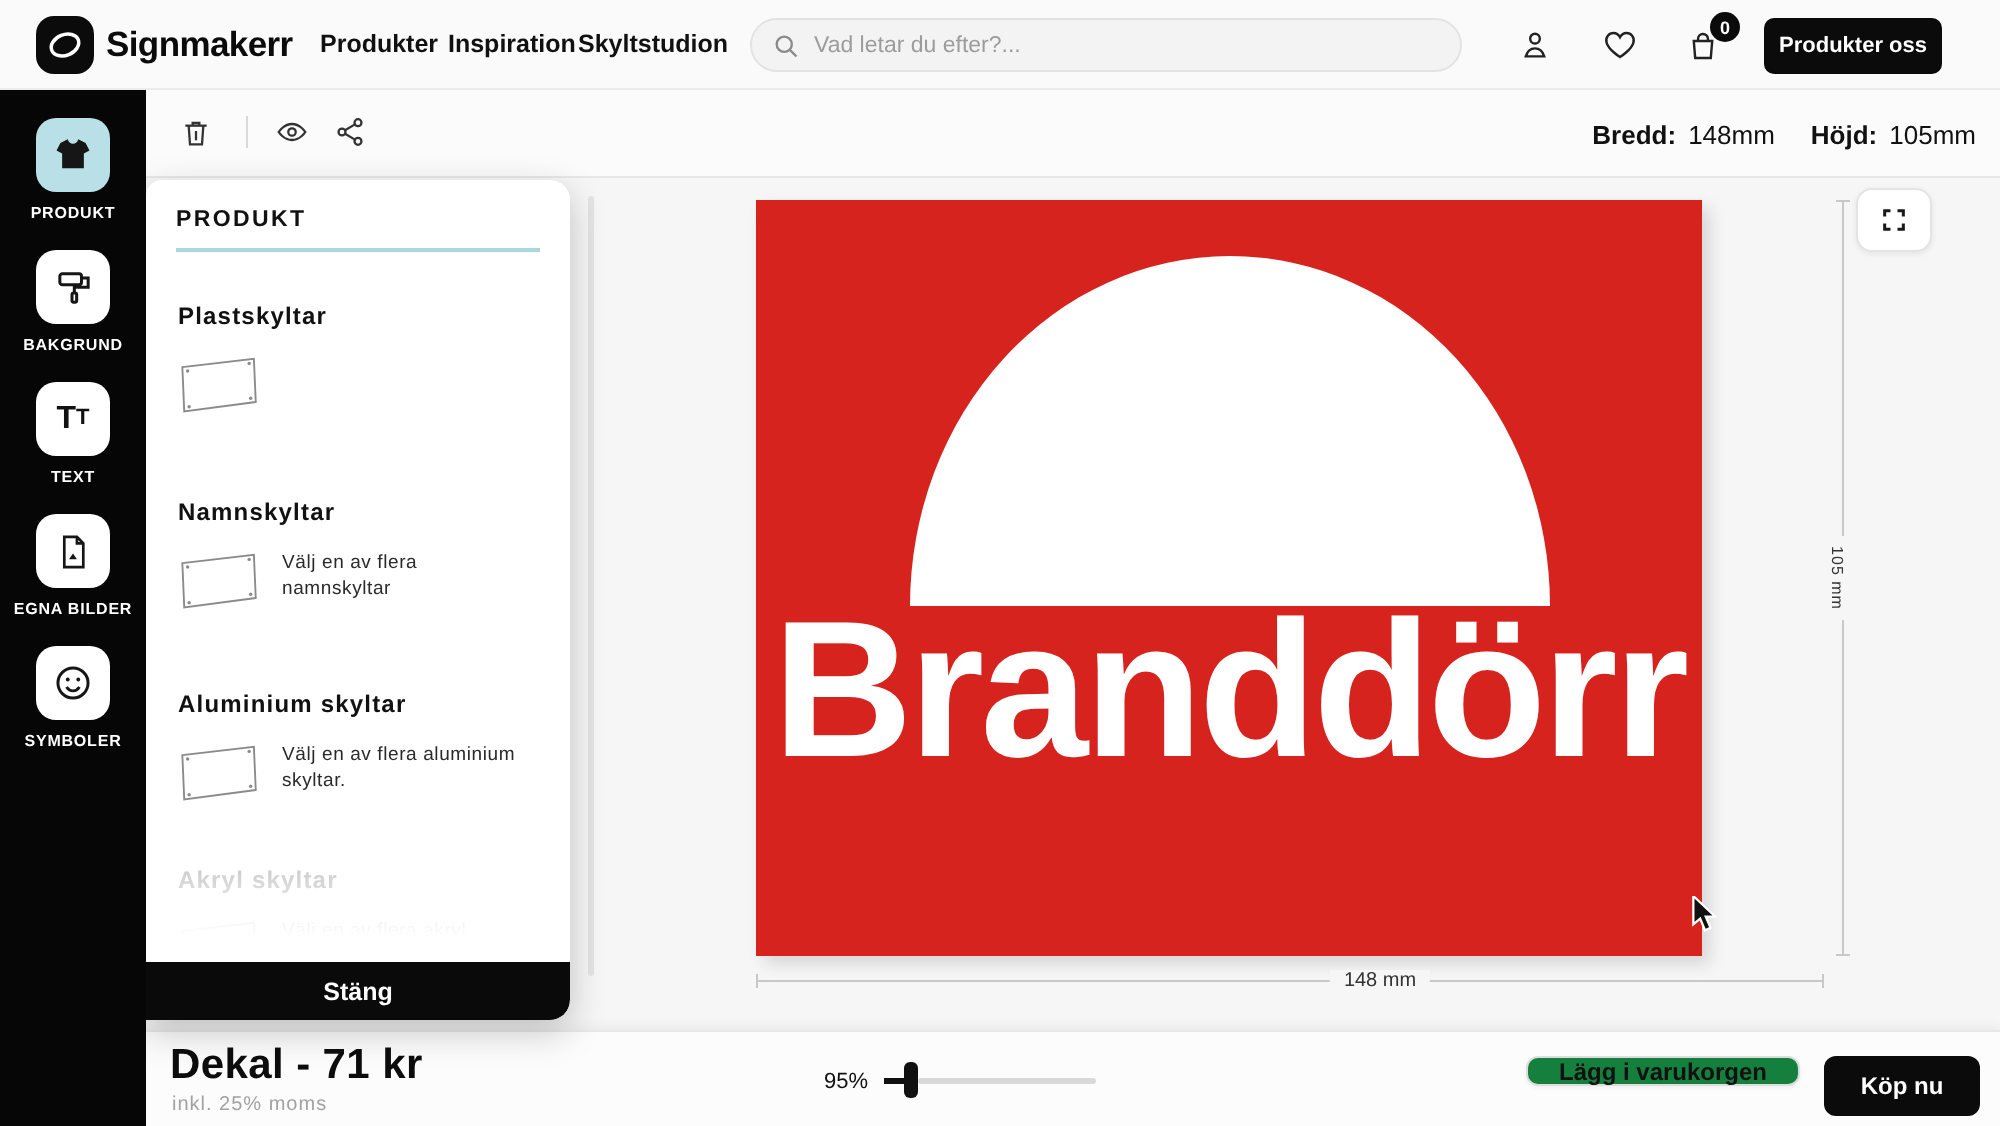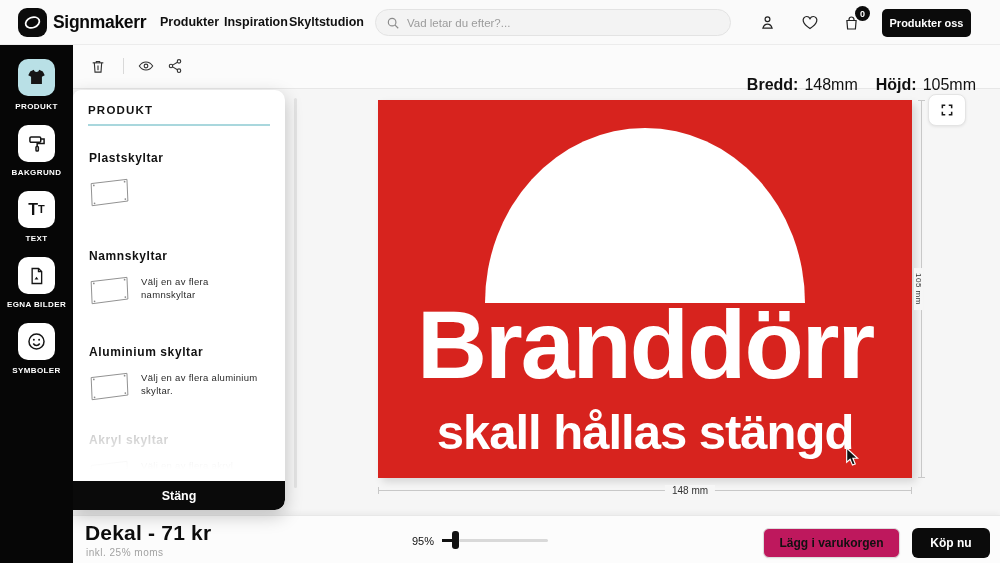--- a/index.html
+++ b/index.html
@@ -20,21 +20,21 @@
   .nav-ico { position:absolute; top:14px; cursor:pointer; }
   #person-ico { left:759px; } #heart-ico { left:801px; } #bag-ico { left:843px; }
   #cart-badge { position:absolute; left:855px; top:6px; width:15px; height:15px; background:#0b0b0b; border-radius:50%; color:#fff; font-size:9px; font-weight:bold; display:flex; align-items:center; justify-content:center; z-index:2; }
   #contact-btn { position:absolute; left:882px; top:9px; width:89px; height:28px; background:#0b0b0b; color:#fff; border:none; border-radius:5px; font-family:"Liberation Sans",sans-serif; font-size:11px; font-weight:bold; cursor:pointer; }
 
   
   #toolbar { position:absolute; top:45px; left:0; width:1000px; height:44px; background:#fbfbfb; border-bottom:1px solid #e7e7e7; z-index:3; }
   .tb-ico { position:absolute; top:58px; cursor:pointer; z-index:4; }
   #trash-ico { left:90px; } #eye-ico { left:137px; } #share-ico { left:167px; }
   #tb-divider { position:absolute; left:123px; top:58px; width:1px; height:16px; background:#d9d9d9; z-index:4; }
-  #dims { position:absolute; right:24px; top:60px; font-size:16px; color:#111; z-index:4;margin-top:16px; }
+  #dims { position:absolute; right:12px; top:60px; font-size:13px; color:#111; z-index:4; }
   #dims b { font-weight:bold; }
   #dims .v { margin-left:6px; }
   #dims .gap { display:inline-block; width:18px; }
 
   
   #sidebar { position:absolute; left:0; top:45px; width:73px; height:518px; background:#060606; z-index:6; display:flex; flex-direction:column; align-items:center; padding-top:14px; }
   .sb-item { display:flex; flex-direction:column; align-items:center; margin-bottom:14px; cursor:pointer; }
   .sb-icon { width:37px; height:37px; background:#fff; border-radius:10px; display:flex; align-items:center; justify-content:center; }
   .sb-icon.active { background:#b9e0e6; }
   .sb-label { margin-top:6px; color:#fff; font-size:8px; font-weight:bold; letter-spacing:0.4px; white-space:nowrap; }
@@ -52,21 +52,21 @@
   #sec-0 .p-heading { margin-top:25px; }
   #sec-1 .p-heading { margin-top:40px; }
   #sec-2 .p-heading { margin-top:38px; }
   #sec-3 .p-heading { margin-top:30px; }
   #sec-3 .p-heading, #sec-3 .p-desc { color:#bdbdbd; }
   #panel-fade { position:absolute; left:0; right:0; bottom:29px; height:58px; background:linear-gradient(rgba(255,255,255,0), #ffffff 80%); pointer-events:none; }
   #close-bar { position:absolute; left:0; bottom:0; width:100%; height:29px; background:#0a0a0a; color:#fff; font-size:12.5px; font-weight:bold; display:flex; align-items:center; justify-content:center; border-radius:0 0 10px 0; cursor:pointer; }
   #panel-scrollhint { position:absolute; left:294px; top:98px; width:3px; height:390px; background:#e4e4e4; border-radius:2px; z-index:4; }
 
   
-  #sign { position:absolute; left:378px; top:100px; width:534px; height:378px; box-shadow:4px 4px 8px rgba(0,0,0,0.13); overflow:hidden; }
+  #sign { position:absolute; left:378px; top:100px; width:473px; height:378px; box-shadow:4px 4px 8px rgba(0,0,0,0.13); overflow:hidden; }
   #dome { position:absolute; left:50%; top:28px; width:320px; height:175px; margin-left:-160px; background:#fff; border-radius:160px 160px 0 0 / 175px 175px 0 0; }
   #sign-line1 { position:absolute; top:196px; left:0; width:100%; text-align:center; color:#fff; font-weight:bold; font-size:97px; letter-spacing:-2px; line-height:1; white-space:nowrap; }
   #sign-line2 { position:absolute; top:308px; left:0; width:100%; text-align:center; color:#fff; font-weight:bold; font-size:49px; letter-spacing:-1px; line-height:1; white-space:nowrap; }
   #fullscreen-btn { position:absolute; left:928px; top:94px; width:38px; height:32px; background:#fff; border:1px solid #e4e4e4; border-radius:8px; box-shadow:0 1px 3px rgba(0,0,0,0.08); display:flex; align-items:center; justify-content:center; cursor:pointer; z-index:3; }
 
   
   #vdim { position:absolute; left:915px; top:100px; width:13px; height:378px; z-index:2; }
   #vdim .line { position:absolute; left:6px; top:0; width:1px; height:100%; background:#c8c8c8; }
   #vdim .tick { position:absolute; left:3px; width:7px; height:1px; background:#c8c8c8; }
   #vdim-label { position:absolute; left:-1px; top:50%; transform:translateY(-50%); background:#f6f6f6; padding:5px 0; writing-mode:vertical-rl; font-size:8px; color:#333; letter-spacing:0.5px; }
@@ -79,21 +79,21 @@
 
   
   #bottombar { position:absolute; left:0; top:515px; width:1000px; height:48px; background:#fcfcfc; border-top:1px solid #e8e8e8; box-shadow:0 -2px 6px rgba(0,0,0,0.05); z-index:4; }
   #price { position:absolute; left:85px; top:5px; font-size:21px; font-weight:bold; color:#0d0d0d; letter-spacing:0.2px; }
   #vat { position:absolute; left:86px; top:31px; font-size:10px; color:#a2a2a2; letter-spacing:0.5px; }
   #zoom-label { position:absolute; left:412px; top:19px; font-size:11px; color:#111; }
   #zoom-slider { position:absolute; left:440px; top:14px; width:112px; height:20px; cursor:pointer; }
   #zoom-slider .seg { position:absolute; left:2px; top:9px; width:11px; height:3px; background:#111; }
   #zoom-slider .thumb { position:absolute; left:12px; top:1px; width:7px; height:18px; background:#111; border-radius:3px; }
   #zoom-slider .track { position:absolute; left:19px; top:9px; width:89px; height:3px; background:#d9d9d9; border-radius:2px; }
-  #addcart-btn { position:absolute; left:763px; top:12px; width:137px; height:30px; background:#be185d; border:1px solid #ddd; border-radius:6px; font-family:"Liberation Sans",sans-serif; font-size:12px; font-weight:bold; color:#111; cursor:pointer; box-shadow:0 1px 2px rgba(0,0,0,0.05); }
+  #addcart-btn { position:absolute; left:763px; top:12px; width:137px; height:15px; background:#15803d; border:1px solid #ddd; border-radius:6px; font-family:"Liberation Sans",sans-serif; font-size:12px; font-weight:bold; color:#111; cursor:pointer; box-shadow:0 1px 2px rgba(0,0,0,0.05); }
   #buynow-btn { position:absolute; left:912px; top:12px; width:78px; height:30px; background:#0b0b0b; border:none; border-radius:6px; font-family:"Liberation Sans",sans-serif; font-size:12px; font-weight:bold; color:#fff; cursor:pointer; }
 </style>
 </head>
 <body>
 
 <div id="app">
 
   <div id="navbar">
     <div id="logo-mark">
       <svg width="19" height="19" viewBox="0 0 24 24">
@@ -275,21 +275,20 @@
     </div>
 
     <div id="panel-fade"></div>
     <div id="close-bar">Stäng</div>
   </div>
   <div id="panel-scrollhint"></div>
 
   <div id="sign" style="background:#d7231e">
     <div id="dome"></div>
     <div id="sign-line1">Branddörr</div>
-    <div id="sign-line2">skall hållas stängd</div>
   </div>
 
   <div id="fullscreen-btn">
     <svg width="14" height="14" viewBox="0 0 24 24" fill="none" stroke="#1a1a1a" stroke-width="2.6">
         <path d="M4 9V4h5"></path>
         <path d="M15 4h5v5"></path>
         <path d="M20 15v5h-5"></path>
         <path d="M9 20H4v-5"></path>
       </svg>
   </div>

